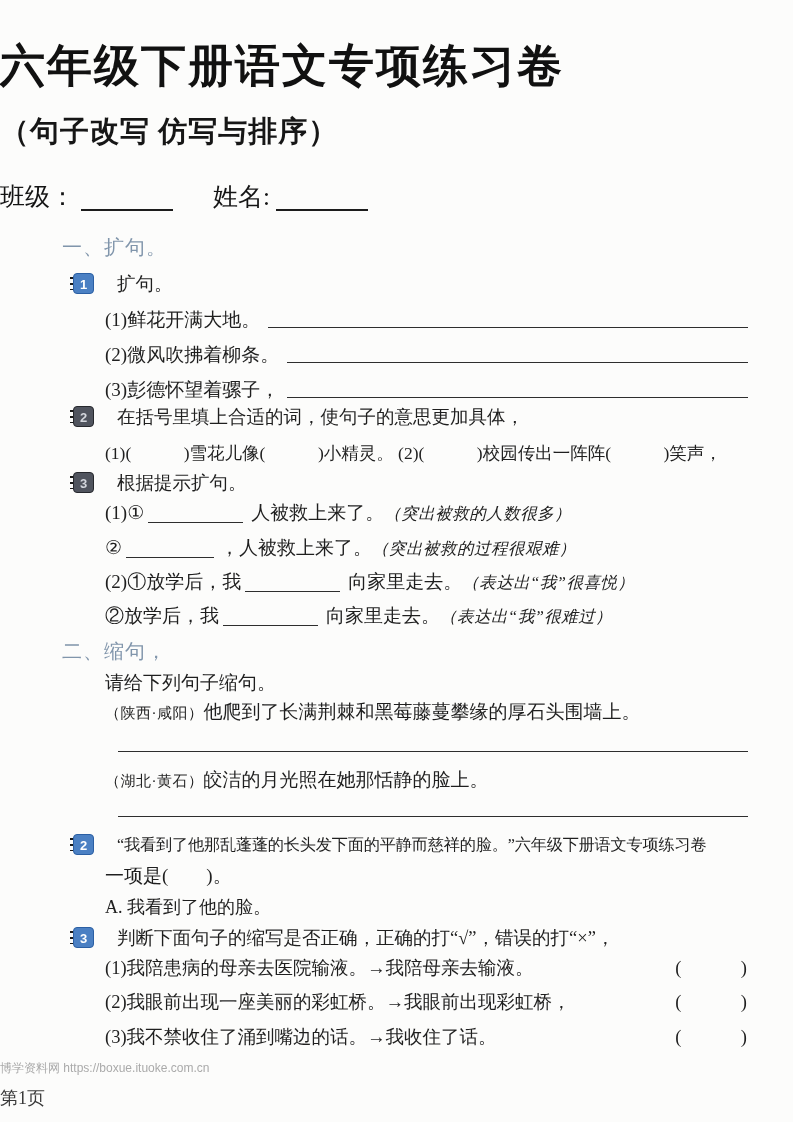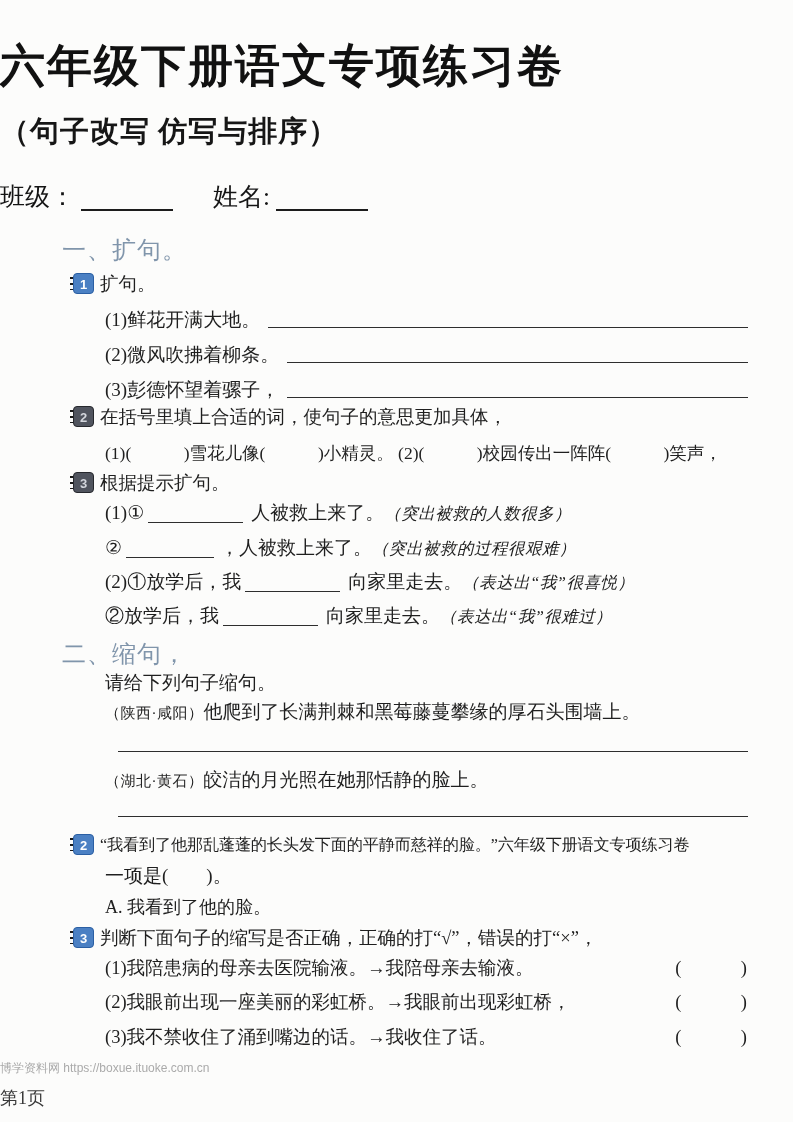--- a/index.html
+++ b/index.html
@@ -26,24 +26,24 @@
   }
   .id-line{
     top:180px; font-size:25px; color:#141414;
   }
   .id-line .blank{
     display:inline-block; width:92px; height:1em;
     border-bottom:2px solid #1c1c1c; vertical-align:-6px; margin:0 6px;
   }
   .id-gap{display:inline-block; width:34px;}
   .heading{
-    left:62px; font-size:24px; color:#8095ab; letter-spacing:1px;
+    left:62px; font-size:20px; color:#8095ab; letter-spacing:1px;
   }
   .qrow{left:73px; font-size:18.5px; display:flex; align-items:flex-start;}
-  .qrow .qtext{margin-left:6px; line-height:24px;}
+  .qrow .qtext{margin-left:23px; line-height:24px;}
   .badge{
     position:relative; flex:0 0 auto;
     display:inline-block; width:21px; height:21px; margin-top:1px;
     background:#4b80c3; border:1.5px solid #2b5fa3; border-radius:4px;
     color:#ffffff; font-family:"Liberation Sans","DejaVu Sans",sans-serif;
     font-size:13px; font-weight:700; text-align:center; line-height:21px;
     box-sizing:border-box;
   }
   .badge::before{
     content:""; position:absolute; left:-4px; top:3px; bottom:3px; width:3px;

